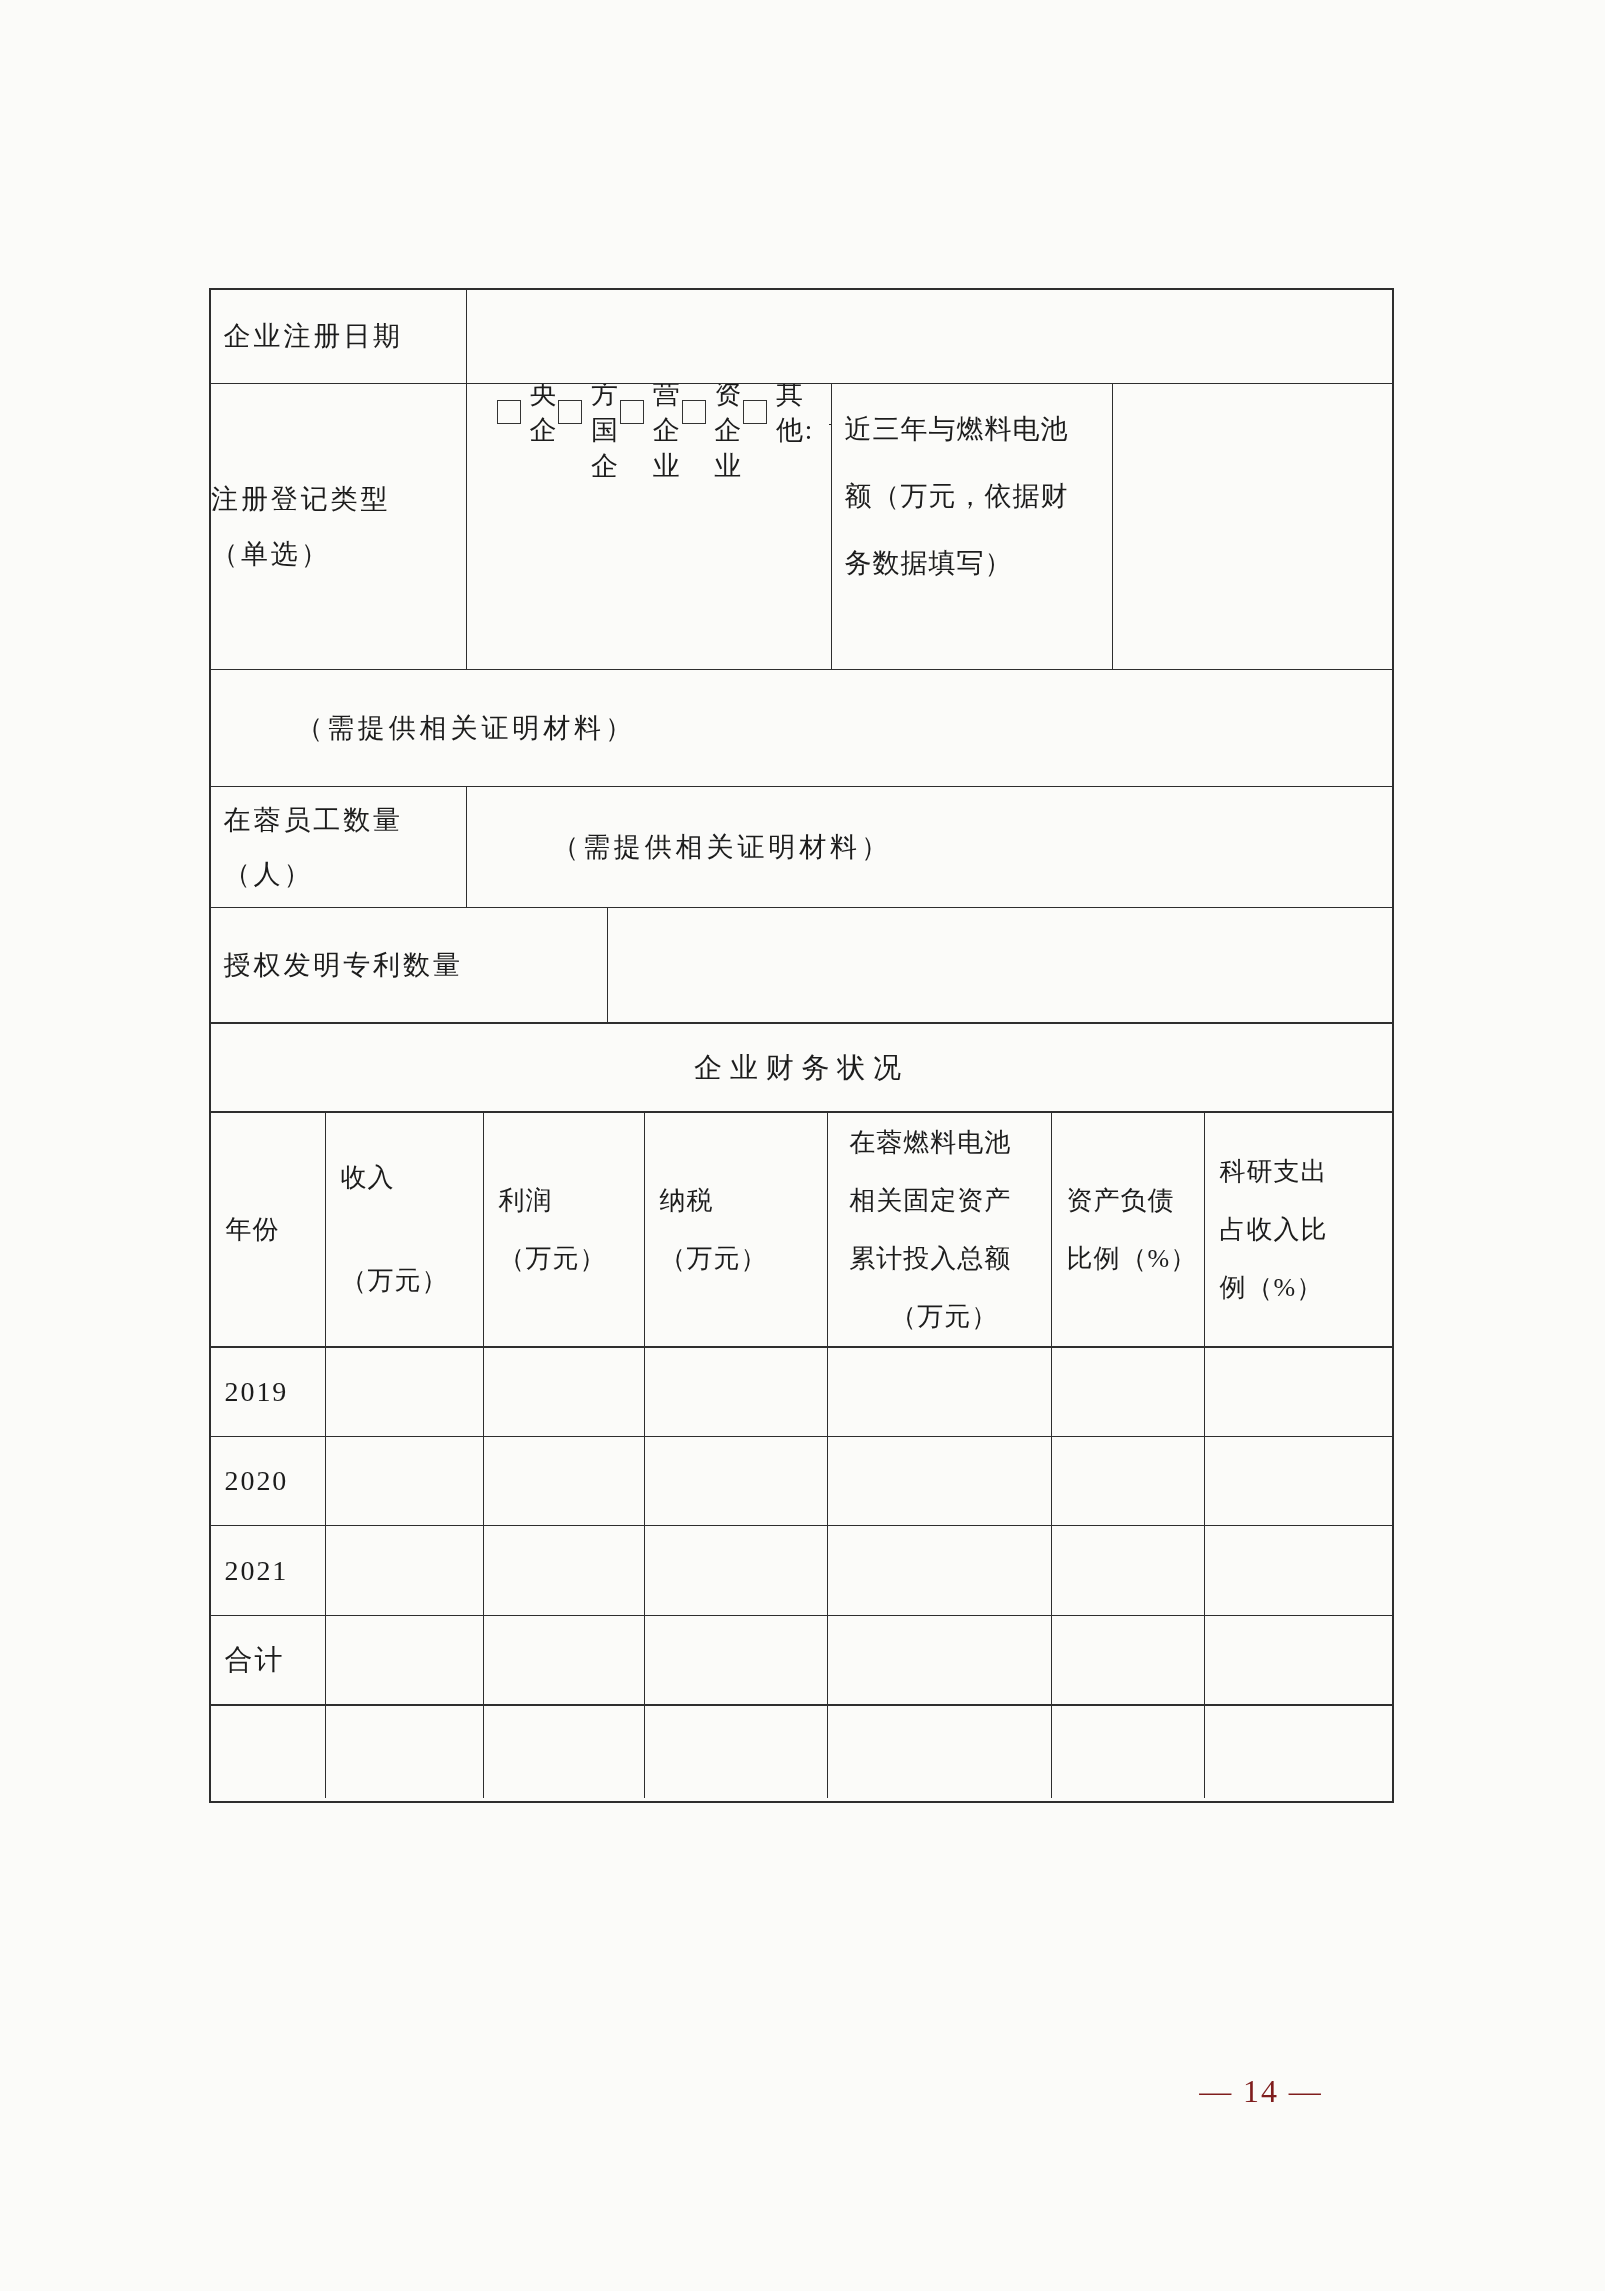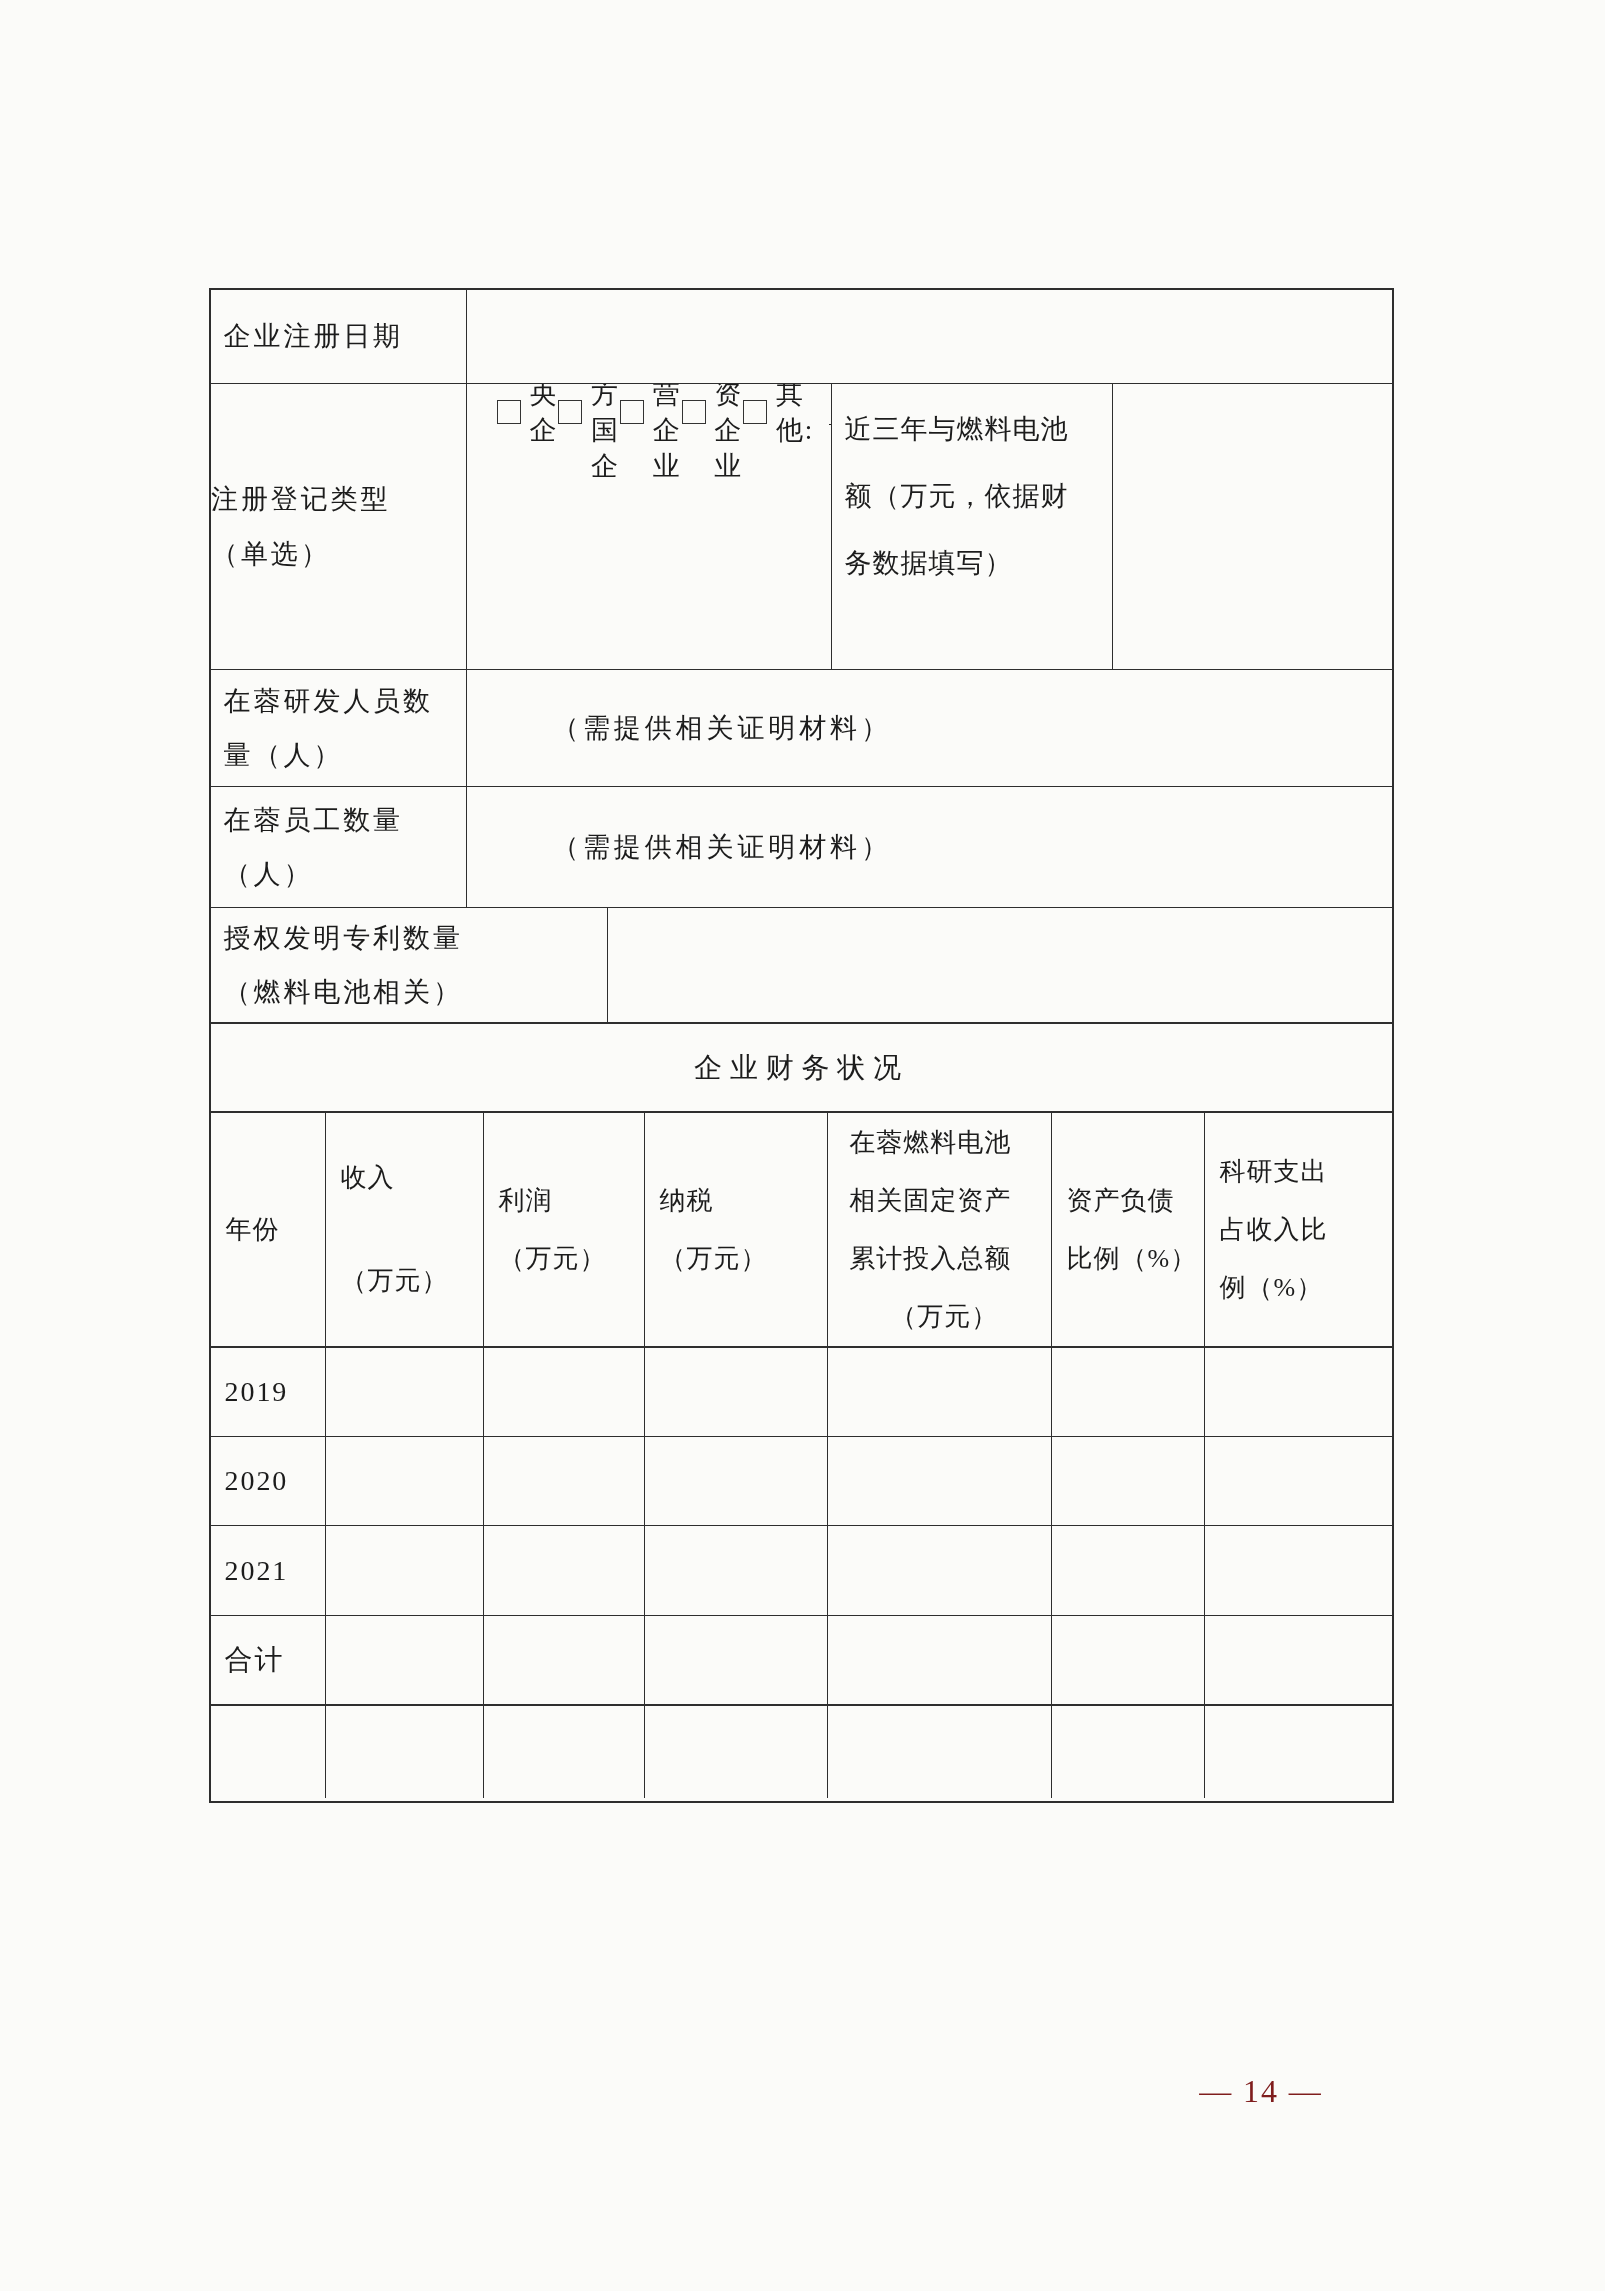--- a/index.html
+++ b/index.html
@@ -139,43 +139,38 @@
     </div>
     <div class="cell note-cell">
       <div>近三年与燃料电池</div>
       <div>额（万元，依据财</div>
       <div>务数据填写）</div>
     </div>
     <div class="cell fill-cell"></div>
   </div>
 
   <div class="row r3">
-    <div class="cell label-cell">
-      <div>在蓉研发人员数</div>
-      <div>量（人）</div>
-    </div>
     <div class="cell fill-cell proof-cell">
       <span>（需提供相关证明材料）</span>
     </div>
   </div>
 
   <div class="row r4">
     <div class="cell label-cell">
       <div>在蓉员工数量</div>
       <div>（人）</div>
     </div>
     <div class="cell fill-cell proof-cell">
       <span>（需提供相关证明材料）</span>
     </div>
   </div>
 
   <div class="row r5 thick">
     <div class="cell label-cell">
       <div>授权发明专利数量</div>
-      <div>（燃料电池相关）</div>
     </div>
     <div class="cell fill-cell"></div>
   </div>
 
   <div class="row thick">
     <div class="cell fill-cell fin-band">企业财务状况</div>
   </div>
 
   <div class="row fin-head thick">
     <div class="cell c0">

